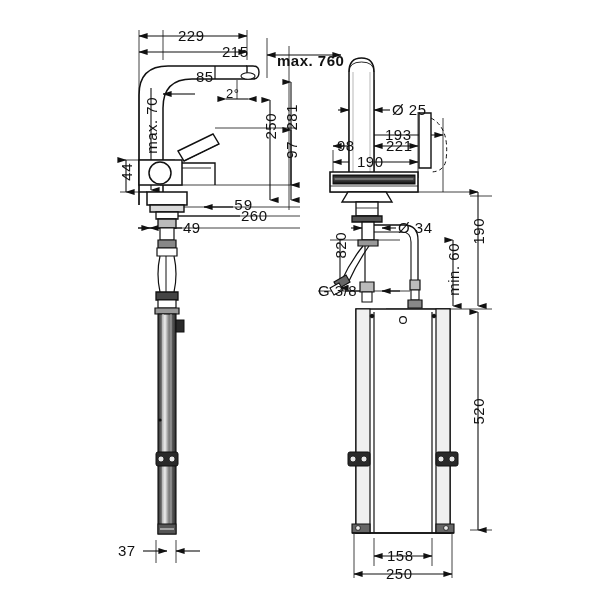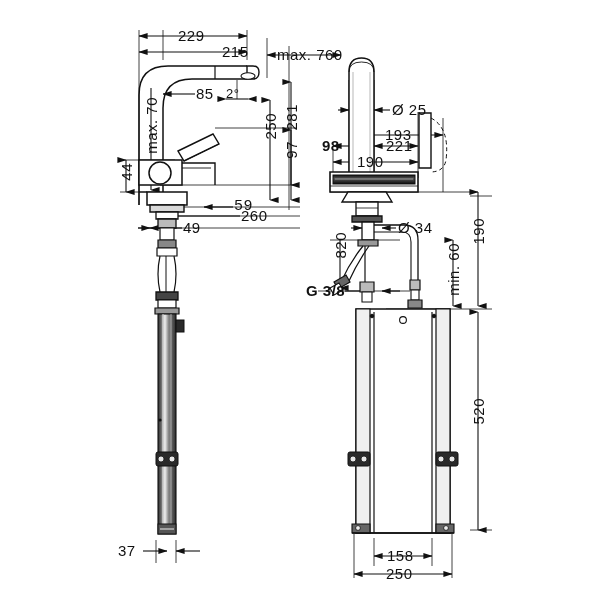--- a/index.html
+++ b/index.html
@@ -248,40 +248,40 @@
     <path d="M352,524 L370,524 L370,533 L352,533 Z" stroke-width="1.1" fill="#666"></path>
     <circle cx="358" cy="528" r="2.4" fill="#eee" stroke="#111" stroke-width="0.8"></circle>
     <path d="M436,524 L454,524 L454,533 L436,533 Z" stroke-width="1.1" fill="#666"></path>
     <circle cx="446" cy="528" r="2.4" fill="#eee" stroke="#111" stroke-width="0.8"></circle>
     <line x1="352" y1="533" x2="454" y2="533" stroke-width="1.6"></line>
   </g>
 </svg>
 
 <div class="lbl" style="left:178px;top:27px;">229</div>
 <div class="lbl" style="left:178px;top:43px;margin-left:44px;">215</div>
-<div class="lbl" style="left:277px;top:46px;">max. 760</div>
-<div class="lbl" style="left:196px;top:85px;">85</div>
+<div class="lbl" style="left:277px;top:52px;font-weight:bold;">max. 760</div>
+<div class="lbl" style="left:196px;top:68px;">85</div>
 <div class="lbl" style="left:226px;top:86px;font-size:13px;">2°</div>
 <div class="lbl vlbl" style="left:262px;top:113px;">250</div>
 <div class="lbl vlbl" style="left:283px;top:104px;">281</div>
 <div class="lbl vlbl" style="left:143px;top:97px;">max. 70</div>
 <div class="lbl vlbl" style="left:118px;top:163px;">44</div>
 <div class="lbl vlbl" style="left:283px;top:141px;">97</div>
 <div class="lbl" style="left:234px;top:198px;font-family:Liberation Mono, monospace;">59</div>
 <div class="lbl" style="left:241px;top:207px;">260</div>
 <div class="lbl" style="left:183px;top:219px;">49</div>
 <div class="lbl" style="left:118px;top:542px;">37</div>
 
 <div class="lbl" style="left:392px;top:101px;">Ø 25</div>
 <div class="lbl" style="left:385px;top:126px;">193</div>
-<div class="lbl" style="left:322px;top:137px;font-weight:bold;">98</div>
+<div class="lbl" style="left:337px;top:137px;">98</div>
 <div class="lbl" style="left:386px;top:137px;">221</div>
 <div class="lbl" style="left:357px;top:153px;">190</div>
 <div class="lbl" style="left:398px;top:219px;">Ø 34</div>
 <div class="lbl vlbl" style="left:332px;top:232px;">820</div>
-<div class="lbl" style="left:306px;top:282px;font-weight:bold;">G 3/8</div>
+<div class="lbl" style="left:318px;top:282px;">G 3/8</div>
 <div class="lbl vlbl" style="left:445px;top:243px;">min. 60</div>
 <div class="lbl vlbl" style="left:470px;top:218px;">190</div>
 <div class="lbl vlbl" style="left:470px;top:398px;">520</div>
 <div class="lbl" style="left:387px;top:547px;">158</div>
 <div class="lbl" style="left:386px;top:565px;">250</div>
 
 </div>
 
 </body></html>

